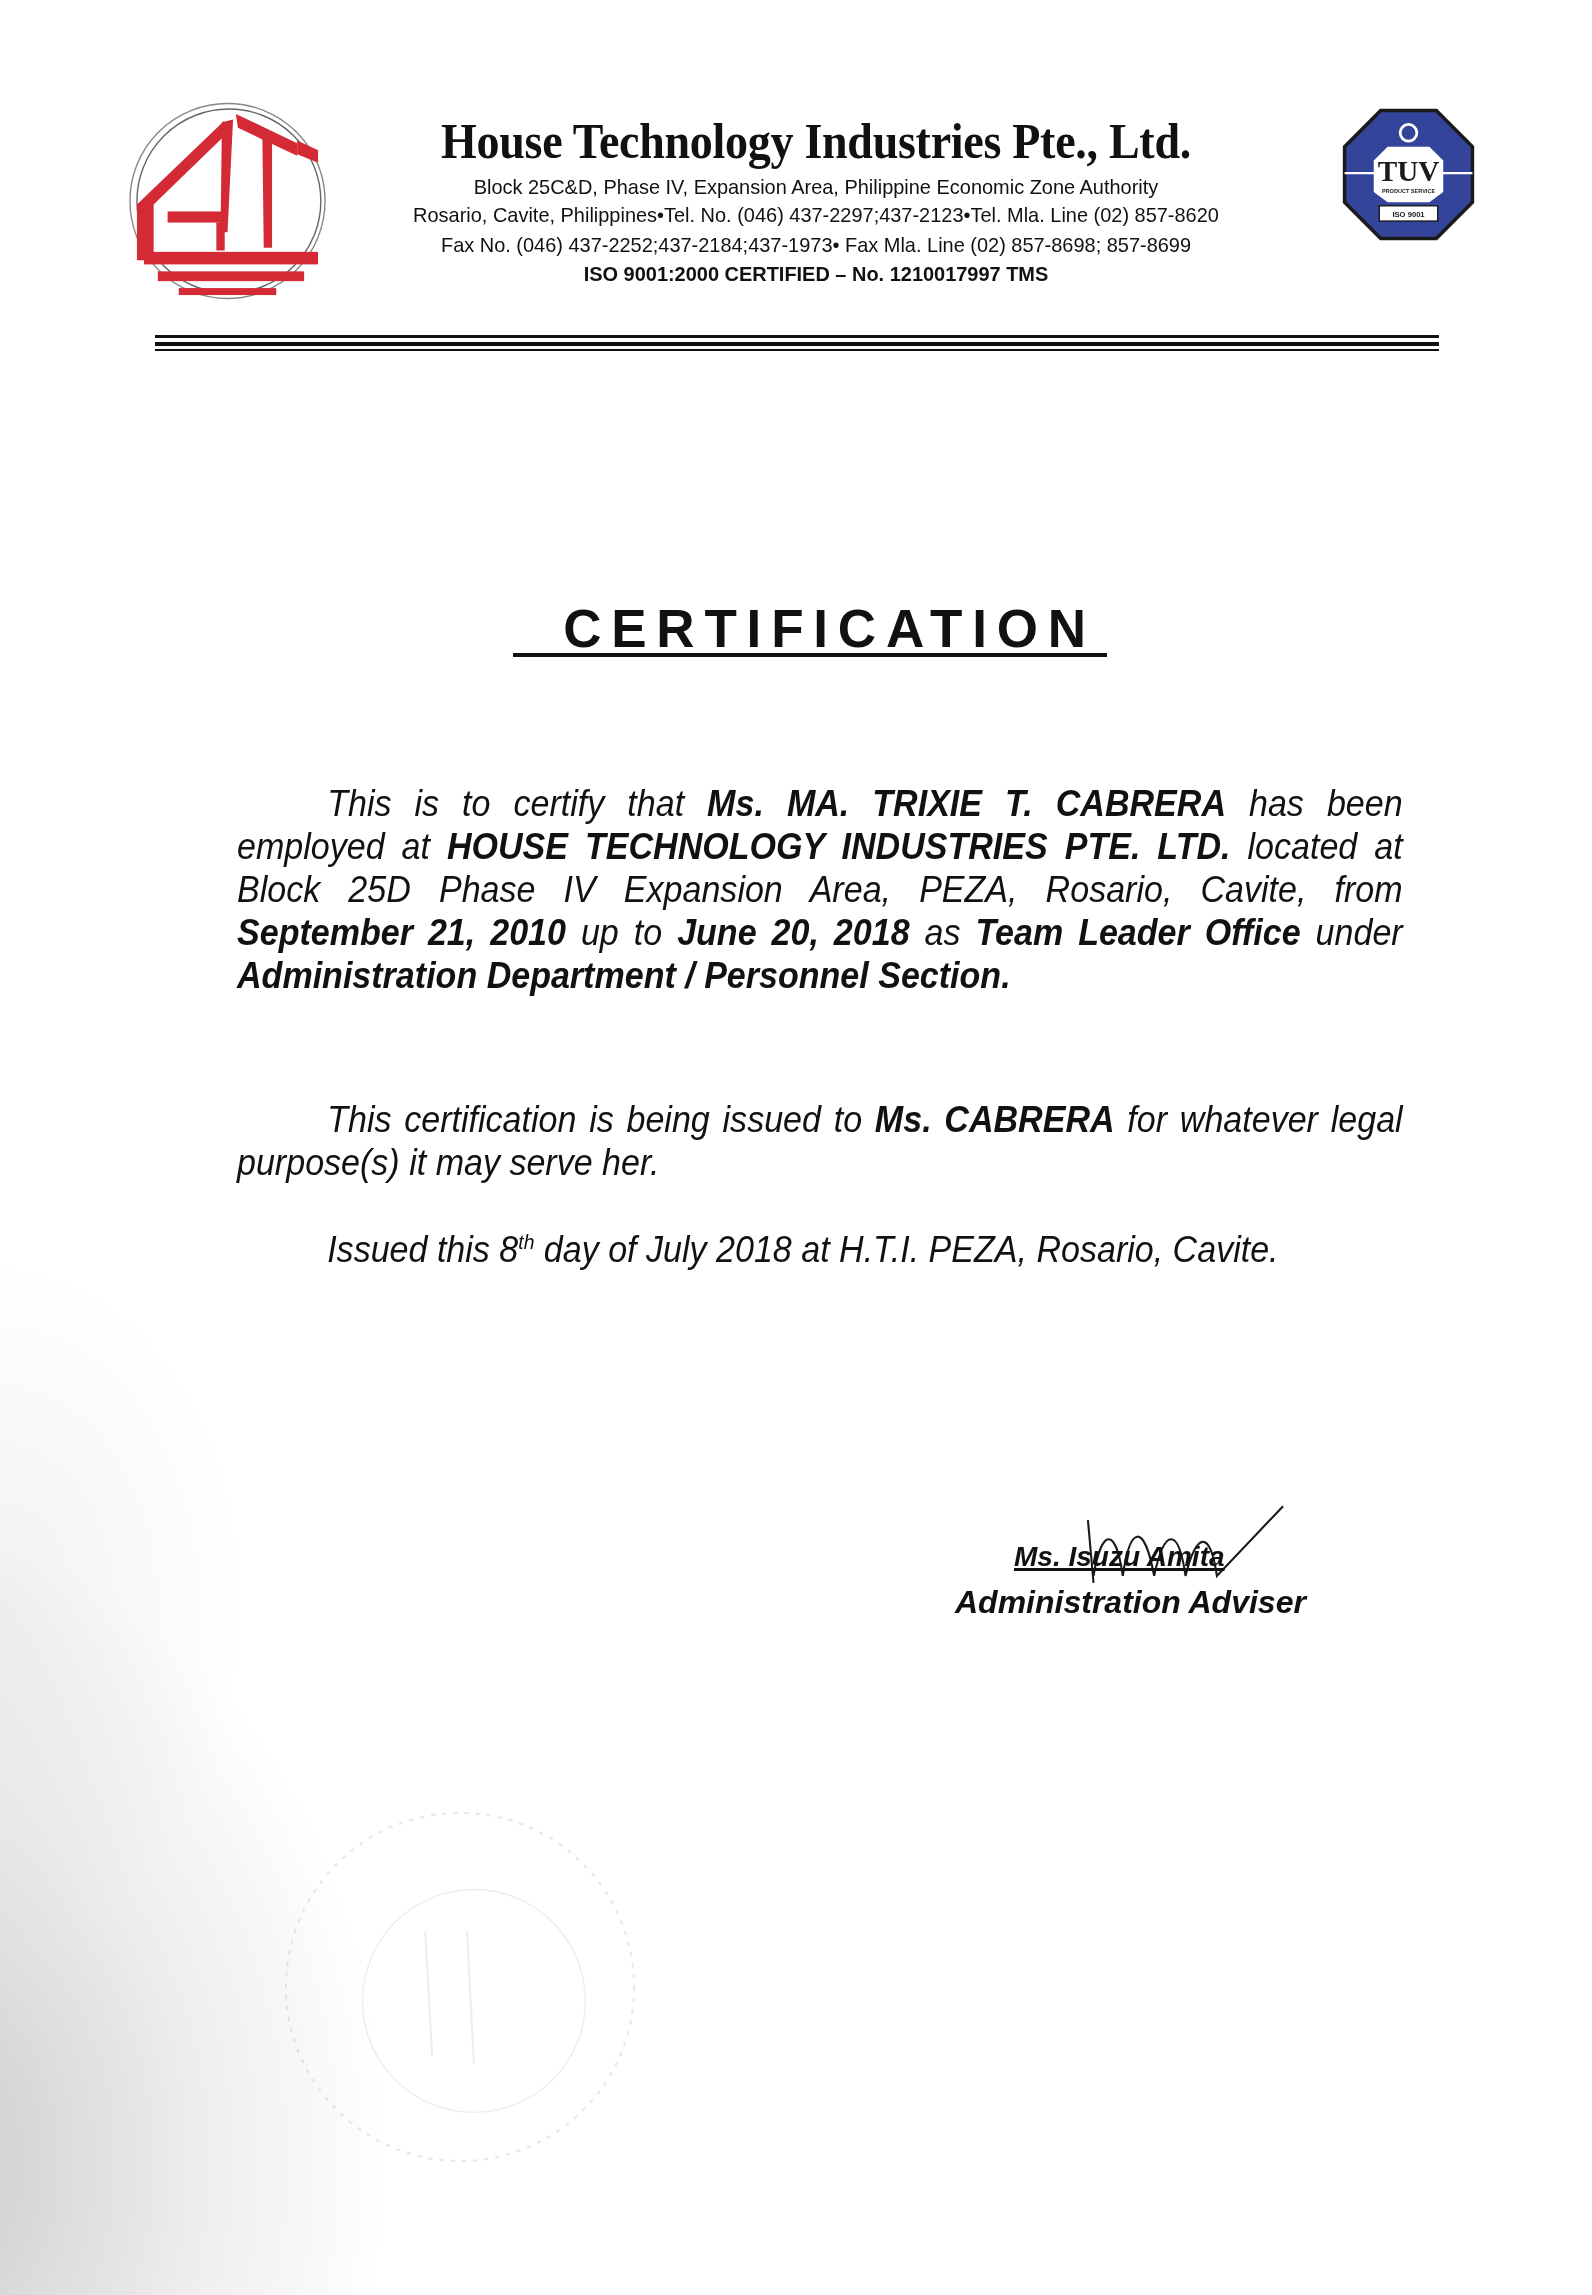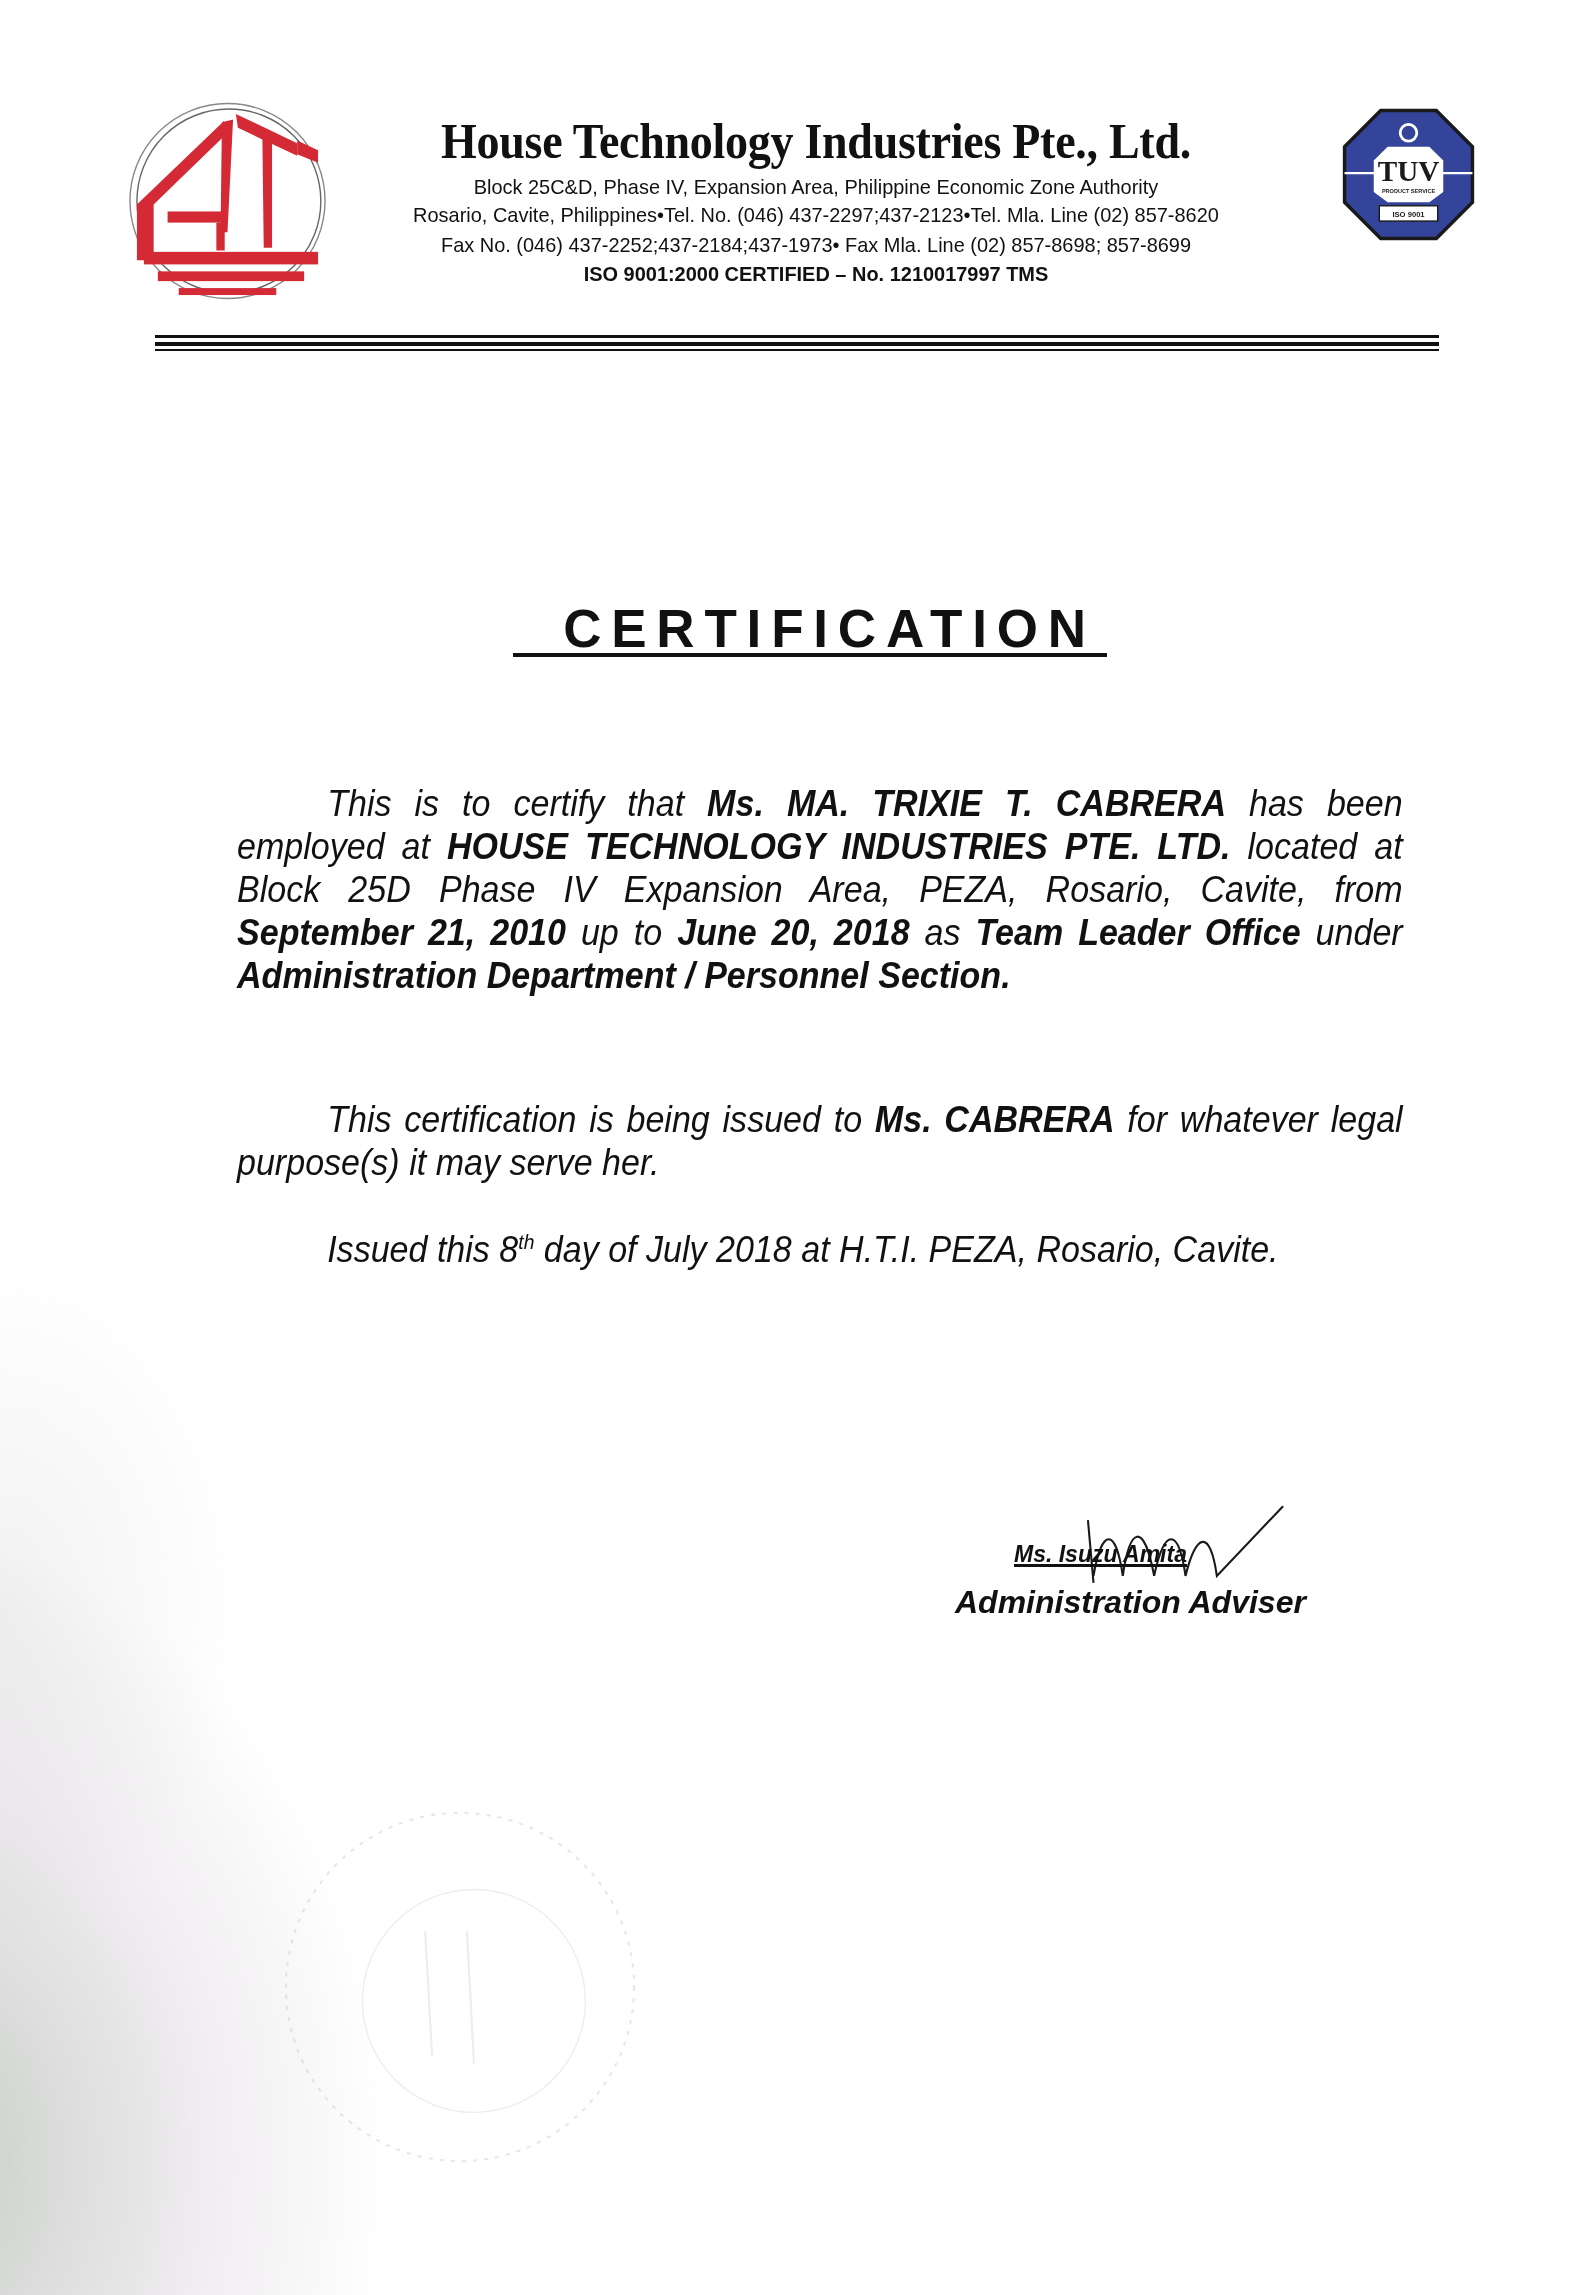--- a/index.html
+++ b/index.html
@@ -45,21 +45,21 @@
     transform: scaleX(0.92); transform-origin: left top;
     width: 1267px;
   }
   .para b { font-weight: bold; }
   .p1 { top: 782px; text-indent: 98px; }
   .p2 { top: 1098px; text-indent: 98px; }
   .p3 { top: 1220px; text-indent: 98px; }
   sup { font-size: 21px; }
   .sig-name {
     position: absolute; left: 1014px; top: 1541px; font-weight: bold; font-style: italic;
-    font-size: 23px; text-decoration: underline; text-decoration-thickness: 2.8px;
+    font-size: 28px; text-decoration: underline; text-decoration-thickness: 2.8px;
   }
   .sig-title {
     position: absolute; left: 955px; top: 1584px; font-weight: bold; font-style: italic; font-size: 32px;
   }
   .signature { position: absolute; left: 1074px; top: 1499px; width: 223px; height: 98px; }
   .seal { position: absolute; left: 265px; top: 1792px; width: 390px; height: 390px; opacity: 0.35; }
 </style>
 </head>
 <body>
 

